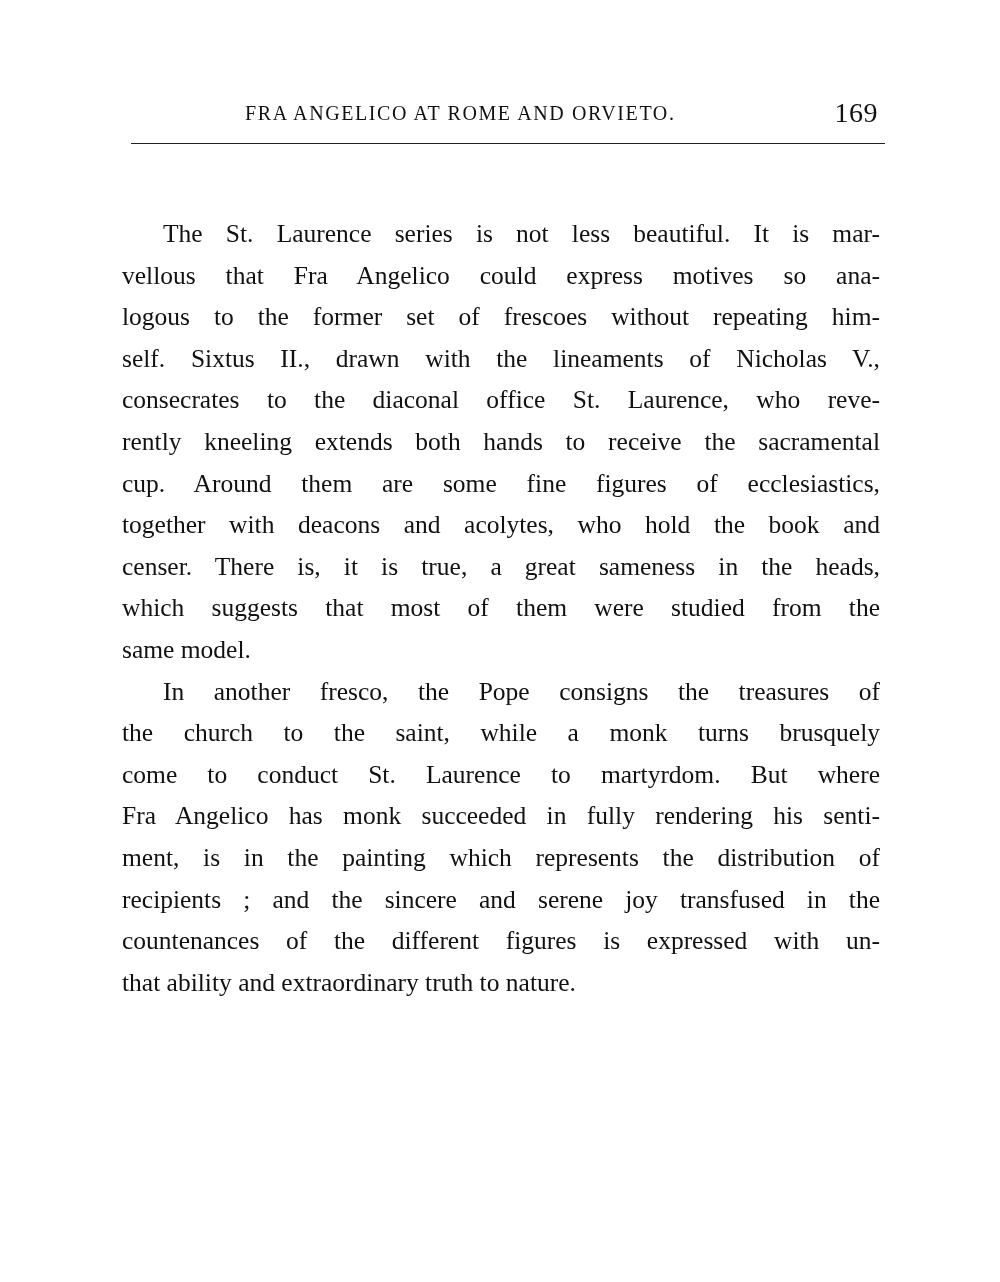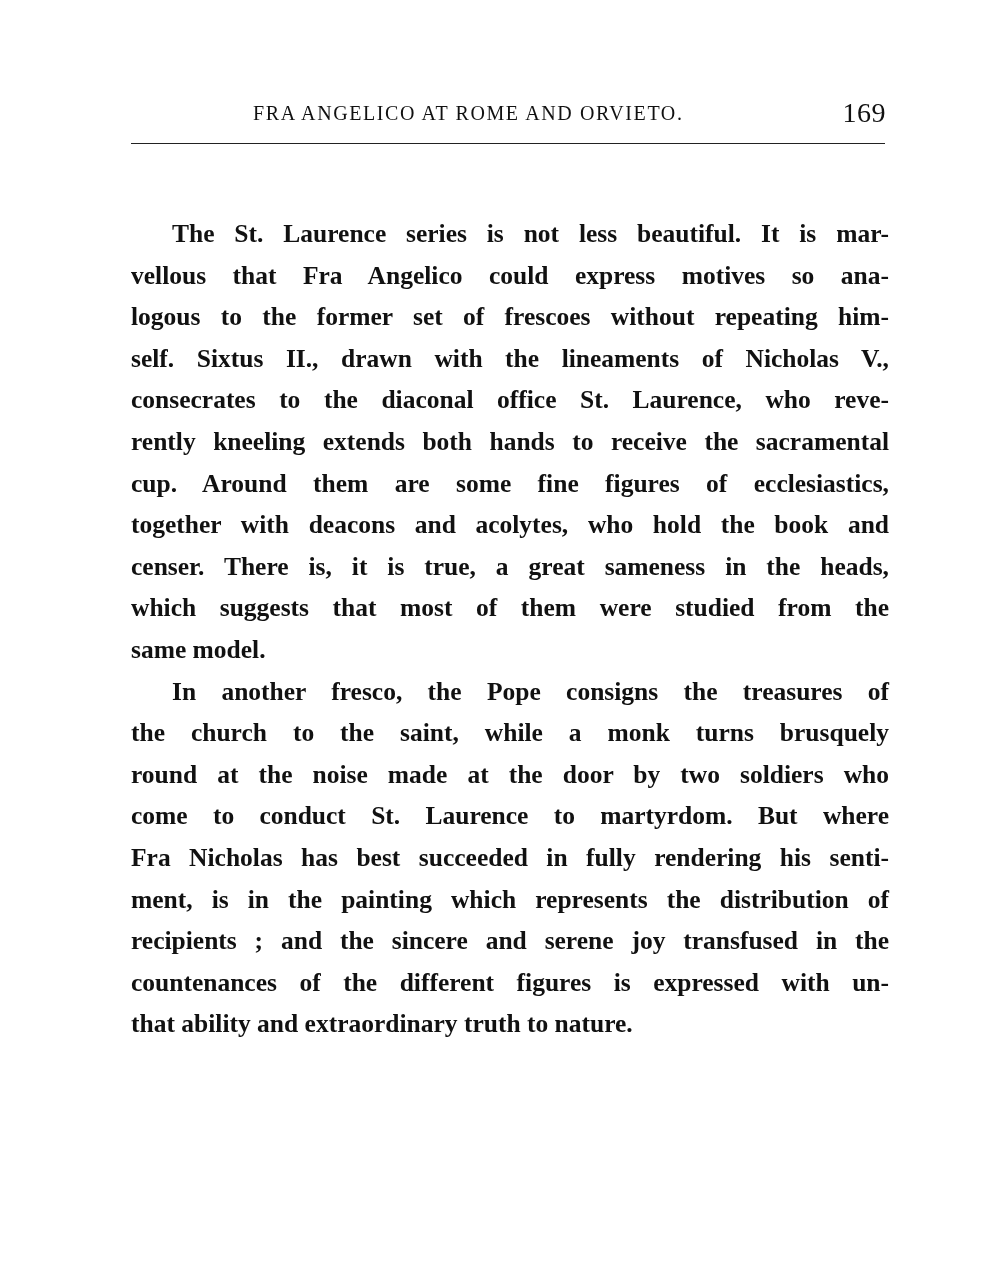--- a/index.html
+++ b/index.html
@@ -15,21 +15,21 @@
     color: #111111;
     font-family: "Liberation Serif", "DejaVu Serif", serif;
   }
   .page {
     position: absolute;
     left: 0; top: 0;
     width: 1000px; height: 1282px;
   }
   .running-head {
     position: absolute;
-    left: 131px;
+    left: 123px;
     width: 757px;
     top: 97px;
     height: 32px;
   }
   .running-title {
     position: absolute;
     left: 122px;
     top: 0;
     font-size: 20px;
     letter-spacing: 1.6px;
@@ -47,24 +47,23 @@
   .head-rule {
     position: absolute;
     left: 131px;
     top: 143px;
     width: 754px;
     height: 0;
     border-top: 1.6px solid #222;
   }
   .body-text {
     position: absolute;
-    left: 131px;
+    left: 122px;
     top: 213px;
     width: 758px;
-    font-weight: bold;
   }
   .line {
     display: block;
     height: 41.6px;
     line-height: 41.6px;
     font-size: 25.5px;
     white-space: nowrap;
     text-align: justify;
     text-align-last: justify;
   }
@@ -96,22 +95,21 @@
     <span class="line">consecrates to the diaconal office St. Laurence, who reve-</span>
     <span class="line">rently kneeling extends both hands to receive the sacramental</span>
     <span class="line">cup.  Around them are some fine figures of ecclesiastics,</span>
     <span class="line">together with deacons and acolytes, who hold the book and</span>
     <span class="line">censer.  There is, it is true, a great sameness in the heads,</span>
     <span class="line">which suggests that most of them were studied from the</span>
     <span class="line last">same model.</span>
 
     <span class="line indent">In another fresco, the Pope consigns the treasures of</span>
     <span class="line">the church to the saint, while a monk turns brusquely</span>
-    <span class="line">round at the noise made at the door by two soldiers who</span>
     <span class="line">come to conduct St. Laurence to martyrdom.  But where</span>
-    <span class="line">Fra Nicholas has best succeeded in fully rendering his senti-</span>
+    <span class="line">Fra Angelico has monk succeeded in fully rendering his senti-</span>
     <span class="line">ment, is in the painting which represents the distribution of</span>
     <span class="line">recipients ; and the sincere and serene joy transfused in the</span>
     <span class="line">countenances of the different figures is expressed with un-</span>
     <span class="line last">that ability and extraordinary truth to nature.</span>
   </div>
 
 </div>
 
 </body></html>

